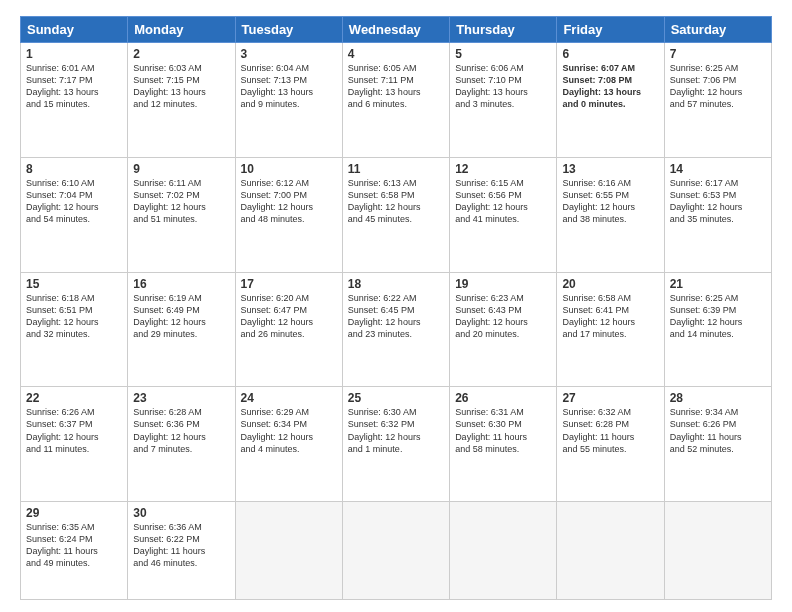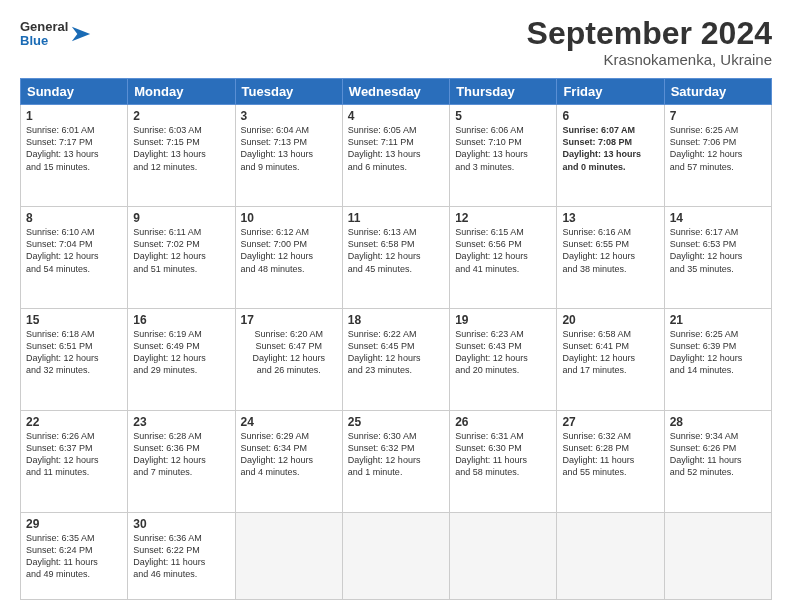--- a/index.html
+++ b/index.html
@@ -98,35 +98,20 @@
     }
     .row-5 td {
       height: 70px;
       margin-left: 34px;
     }
   </style>
 </head>
 <body>
 
 <div class="page">
-  <div class="header">
-    <div class="logo">
-      <div class="logo-text">
-        <span class="general">General</span>
-        <span class="blue">Blue</span>
-      </div>
-      <svg class="logo-arrow" viewBox="0 0 24 24" xmlns="http://www.w3.org/2000/svg">
-        <polygon points="2,4 22,12 2,20 8,12" fill="#1a6bb5"></polygon>
-      </svg>
-    </div>
-    <div class="title-block">
-      <h1>September 2024</h1>
-      <h2>Krasnokamenka, Ukraine</h2>
-    </div>
-  </div>
 
   <table class="calendar">
     <thead>
       <tr>
       <th>Sunday</th>
           <th>Monday</th>
           <th>Tuesday</th>
           <th>Wednesday</th>
           <th>Thursday</th>
           <th>Friday</th>
@@ -246,21 +231,21 @@
           </td>
           <td>
             <span class="day-num">16</span>
             <div class="day-info" style="white-space: pre-line;">Sunrise: 6:19 AM
 Sunset: 6:49 PM
 Daylight: 12 hours
 and 29 minutes.</div>
           </td>
           <td>
             <span class="day-num">17</span>
-            <div class="day-info" style="white-space: pre-line; text-align: center;">Sunrise: 6:20 AM
+            <div class="day-info" style="white-space: pre-line;">Sunrise: 6:20 AM
 Sunset: 6:47 PM
 Daylight: 12 hours
 and 26 minutes.</div>
           </td>
           <td>
             <span class="day-num">18</span>
             <div class="day-info" style="white-space: pre-line;">Sunrise: 6:22 AM
 Sunset: 6:45 PM
 Daylight: 12 hours
 and 23 minutes.</div>

